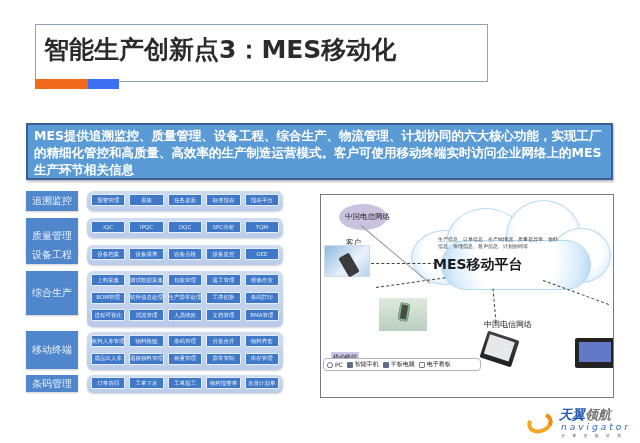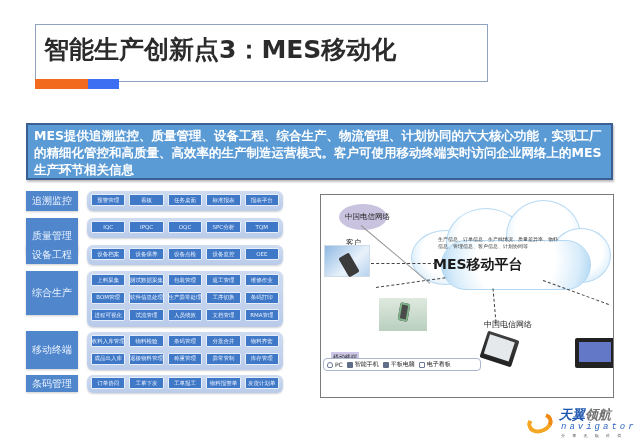--- a/index.html
+++ b/index.html
@@ -133,21 +133,21 @@
 
     
     .logo { position: absolute; left: 525px; top: 405px; width: 110px; height: 36px; }
     .logo-swoosh {
       position: absolute; left: 2px; top: 8px; width: 26px; height: 20px;
       border-radius: 50%; border: 4px solid #f5a623; border-top-color: transparent; border-right-color: #f08a12;
       transform: rotate(-20deg);
     }
     .logo-cn { position: absolute; left: 34px; top: 1px; font-size: 13px; font-weight: bold; color: #1e56b0; font-style: italic; white-space: nowrap; }
     .logo-cn .red { color: #737373; }
-    .logo-en { position: absolute; left: 36px; top: 17px; font-size: 9px; color: #2f66c2; letter-spacing: 3px; font-style: italic; font-family: Liberation Mono, monospace; }
+    .logo-en { position: absolute; left: 36px; top: 17px; font-size: 9px; color: #2f66c2; letter-spacing: 3px; font-style: italic; }
     .logo-sub { position: absolute; left: 36px; top: 28px; font-size: 4px; color: #555; letter-spacing: 3px; white-space: nowrap; }
   </style>
 </head>
 <body>
 
 <div class="title-box">
   <div class="title-text">智能生产创新点3：MES移动化</div>
 </div>
 <div class="accent-orange"></div>
 <div class="accent-blue"></div>

